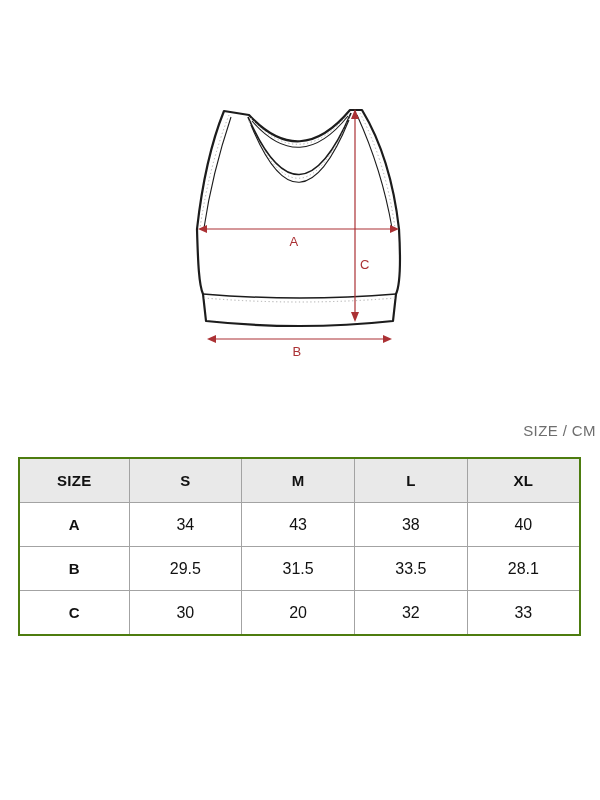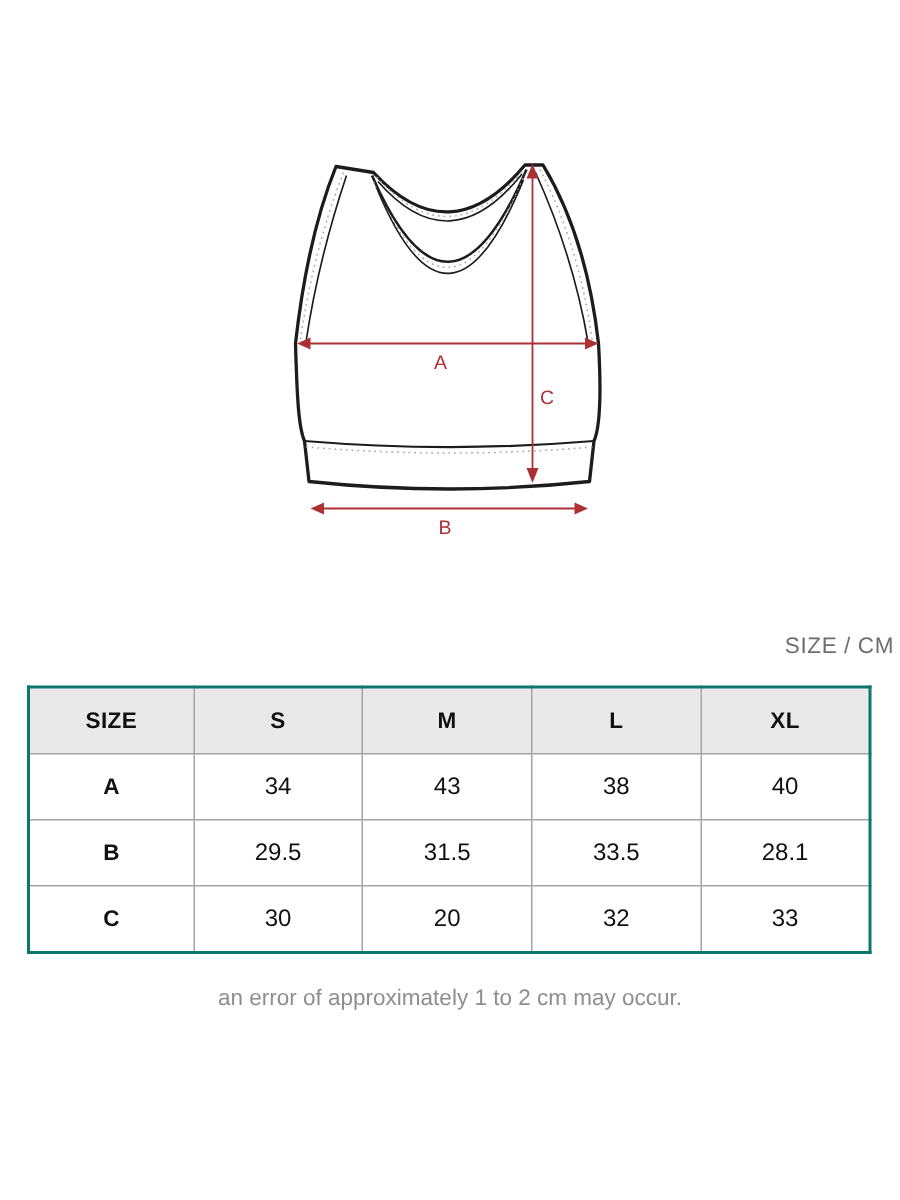--- a/index.html
+++ b/index.html
@@ -20,21 +20,21 @@
              font-size:13px;letter-spacing:.5px;}
   
   .unit-label{
     position:absolute;top:422px;right:4px;
     font-size:15px;color:#6e6e6e;letter-spacing:.4px;
   }
   
   .chart-wrap{position:absolute;left:18px;top:457px;width:563px;}
   table.size-chart{
     width:100%;border-collapse:collapse;table-layout:fixed;
-    border:2px solid #0f766e;
+    border:2px solid #4d7c0f;
   }
   table.size-chart th,table.size-chart td{
     border:1px solid #a3a3a3;text-align:center;vertical-align:middle;
     color:#111111;padding:0;
   }
   table.size-chart th{
     background:#e9e9e9;font-weight:bold;font-size:15px;height:43px;
     letter-spacing:.3px;
   }
   table.size-chart td{background:#ffffff;font-size:16px;height:43px;}
@@ -143,14 +143,13 @@
         <td>30</td>
         <td>20</td>
         <td>32</td>
         <td>33</td>
       </tr>
     </tbody>
   </table>
 </div>
 
 <div class="footnote">
-  <div>an error of approximately 1 to 2 cm may occur.</div>
 </div>
 
 </body></html>

